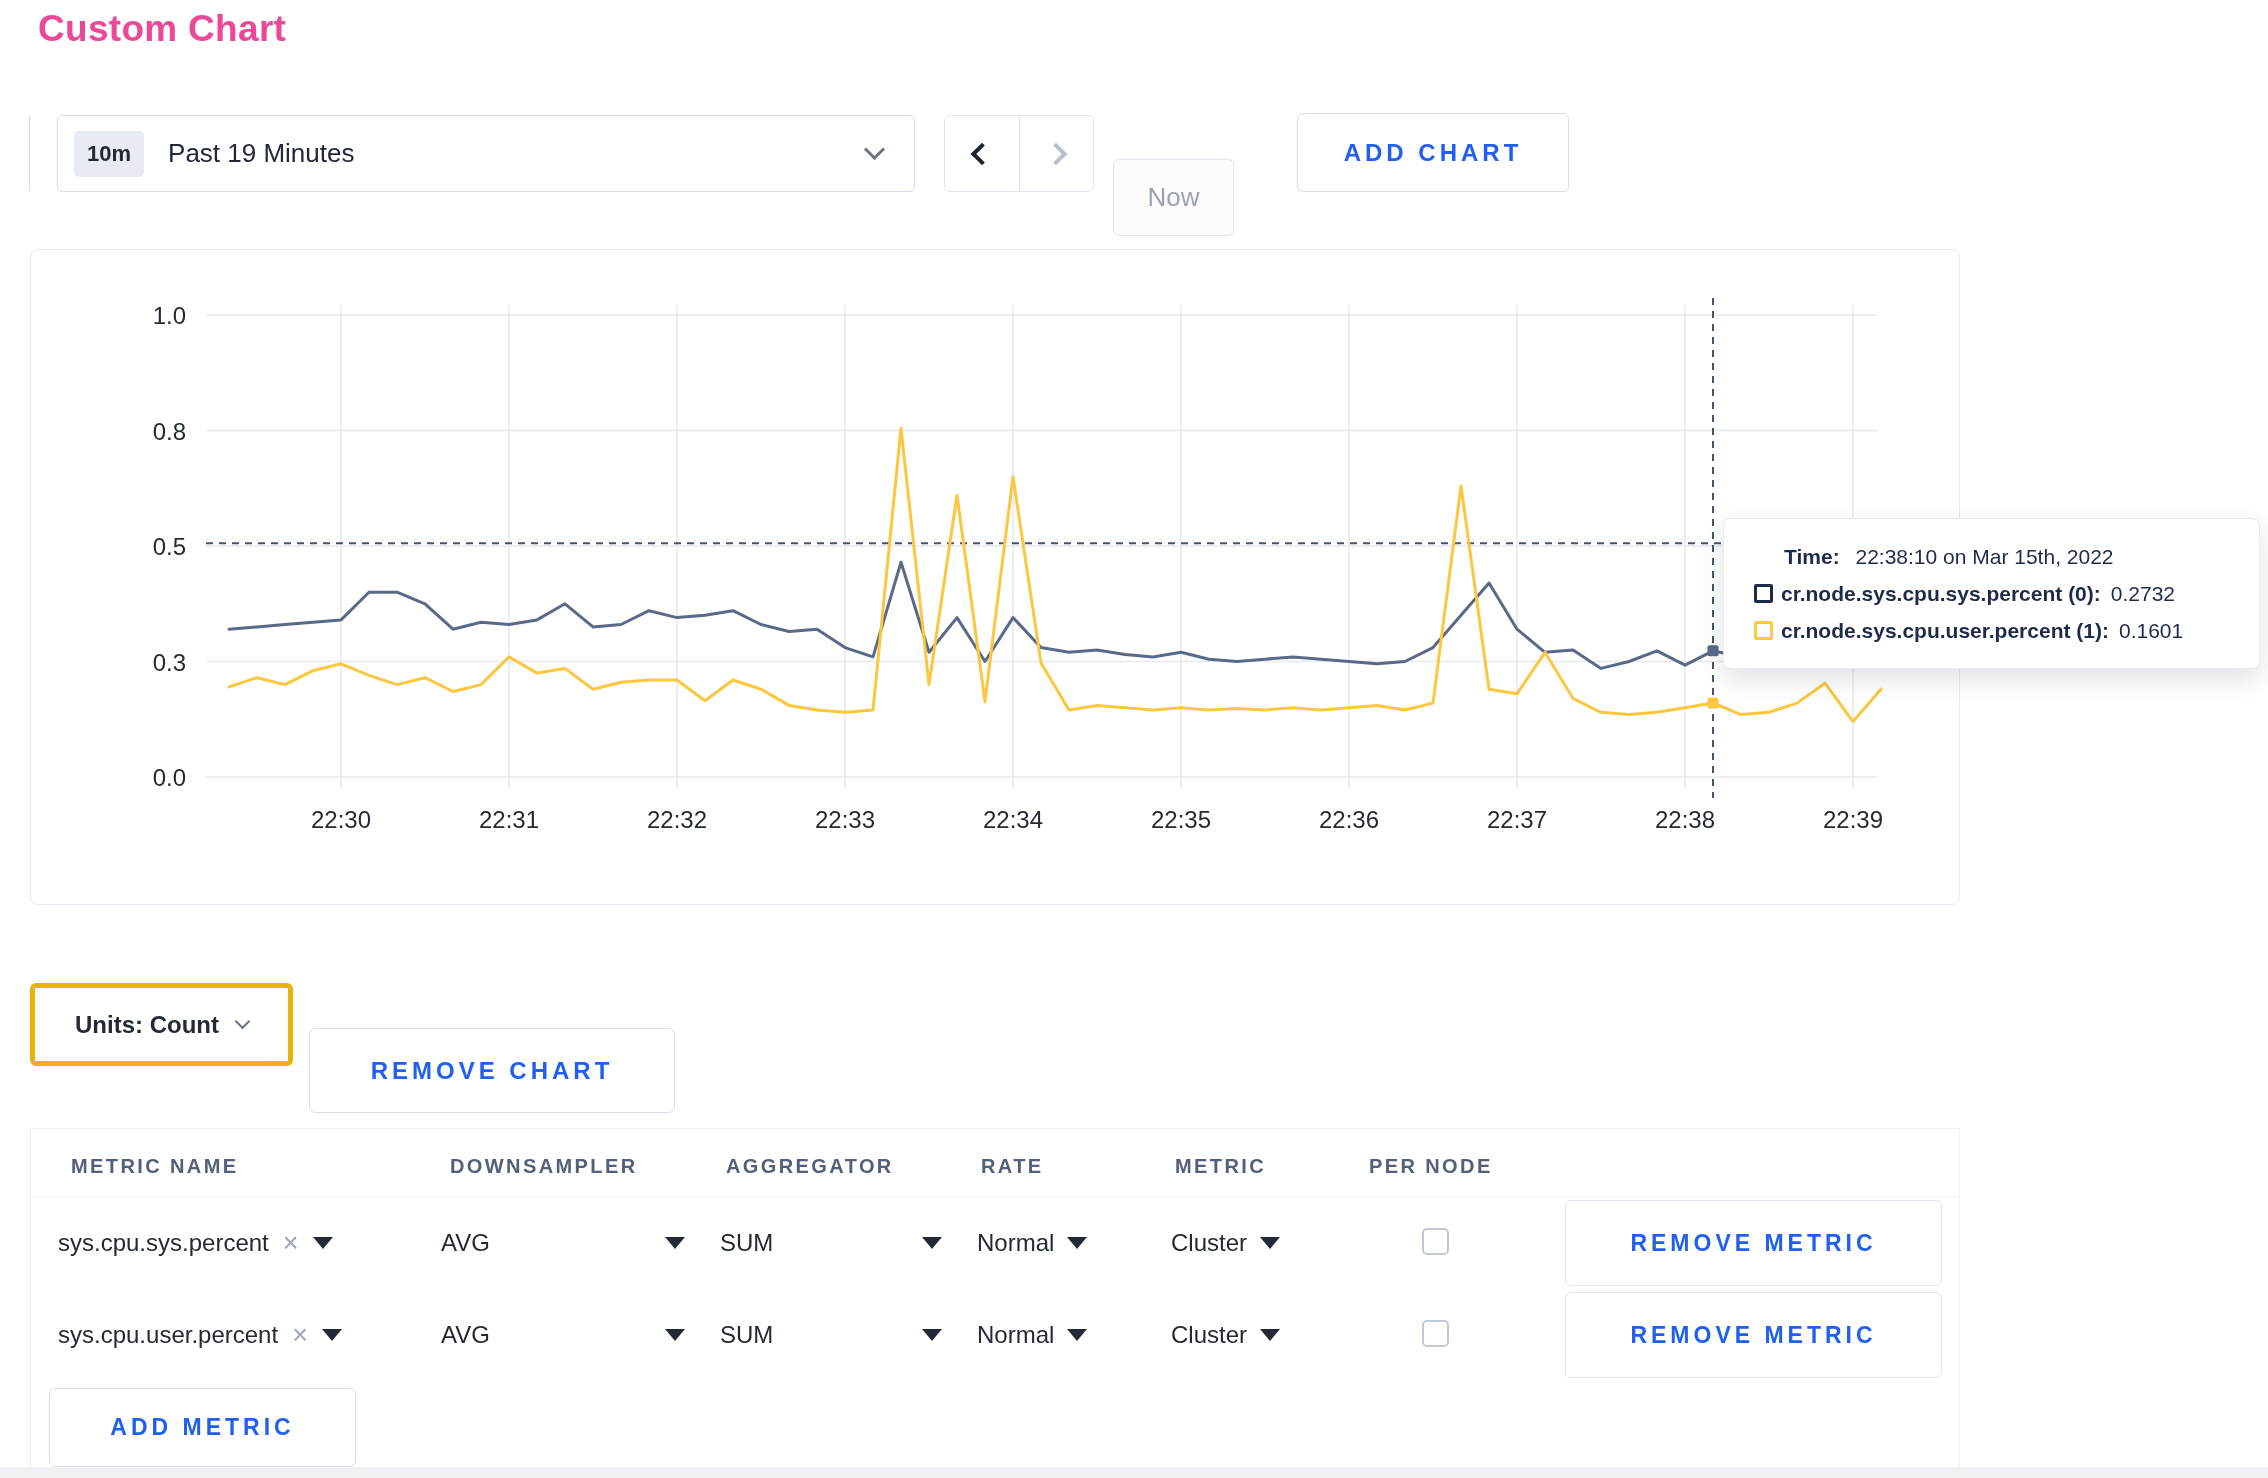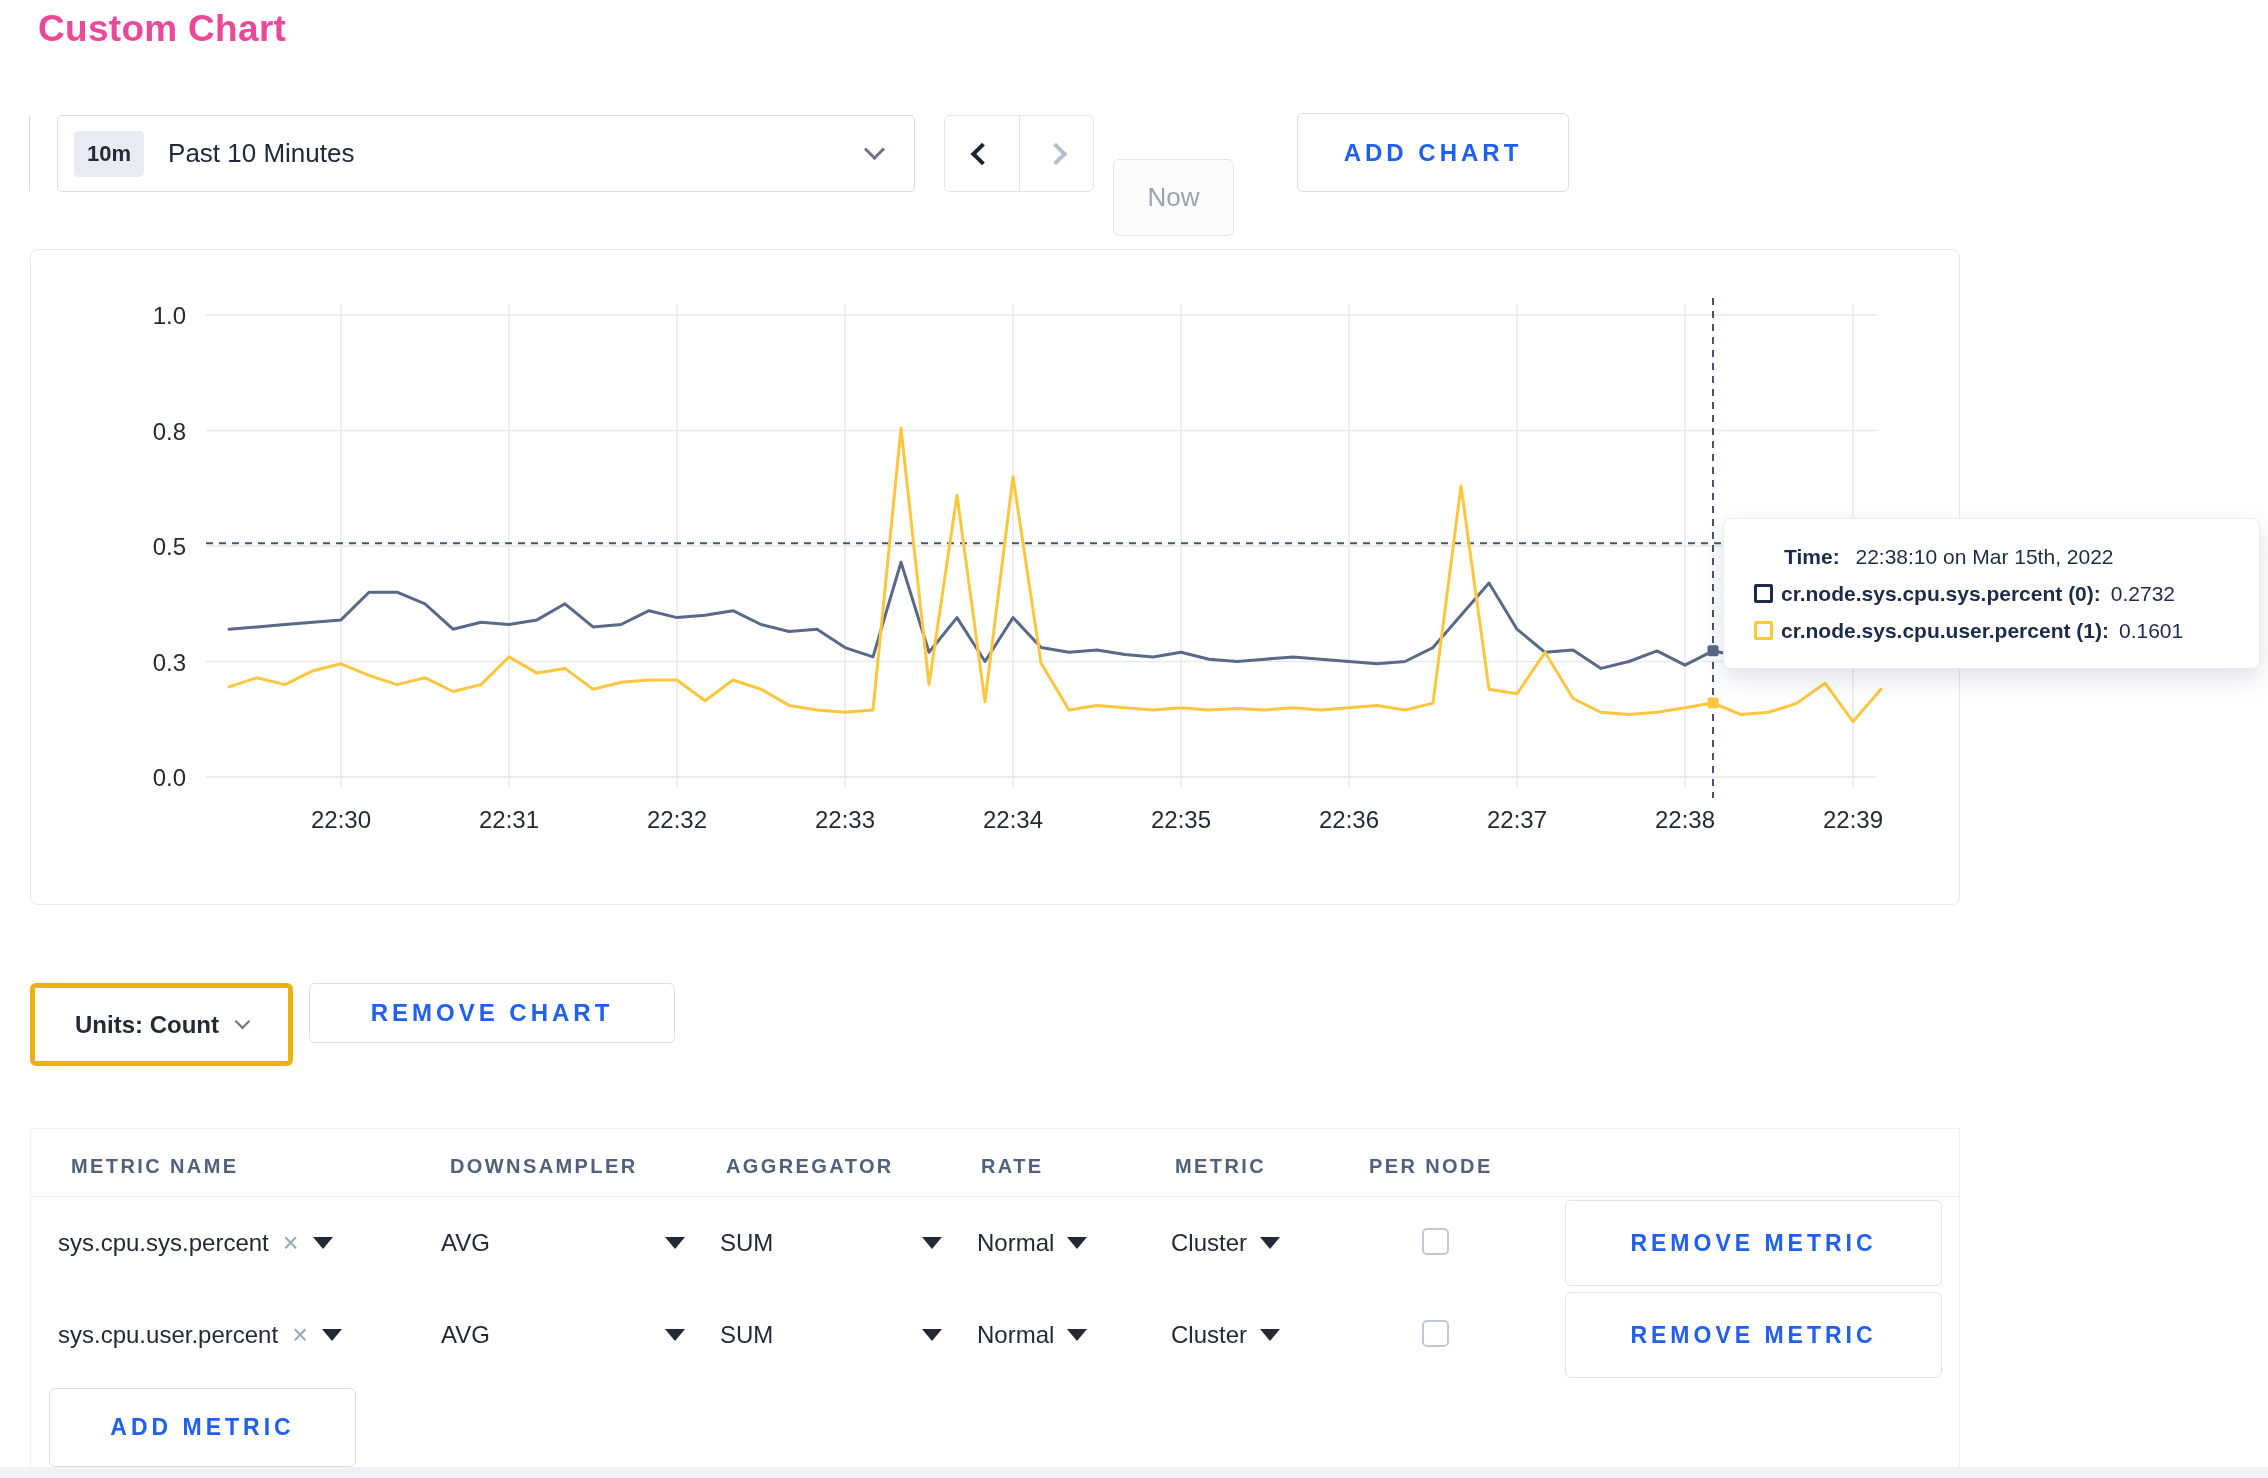--- a/index.html
+++ b/index.html
@@ -48,21 +48,21 @@
   .tt-time { margin-left:60px; font-size:21px; color:#1d2b4a; }
   .tt-row { display:flex; align-items:center; margin-left:30px; font-size:21px; color:#1d2b4a; }
   .tt-sq { width:19px; height:19px; border:3px solid #1d2b4a; border-radius:2px; margin-right:8px; background:#fff; flex:none; }
   .tt-label { font-weight:700; margin-right:10px; white-space:nowrap; }
   .tt-val { font-weight:400; }
 
   
   .units-select { position:absolute; left:30px; top:983px; width:263px; height:83px; background:#fff; border:5px solid #eab308; border-radius:6px;
     display:flex; align-items:center; justify-content:center; gap:18px; font-weight:700; font-size:24px; cursor:pointer; }
   .units-select .chev { width:11px; height:11px; border-width:2.5px; margin-top:-6px; }
-  .remove-chart-btn { position:absolute; left:309px; top:983px; width:366px; height:60px; font-size:24px; }
+  .remove-chart-btn { position:absolute; left:309px; top:1028px; width:366px; height:85px; font-size:24px; }
 
   
   .table-card { position:absolute; left:30px; top:1128px; width:1930px; height:339px; background:#fff; border:1px solid #eef0f5; border-bottom:0; }
   .thead { position:absolute; left:0; top:0; width:100%; height:68px; border-bottom:1px solid #f0f2f6; background:#fff; }
   .th { position:absolute; top:26px; font-size:20px; font-weight:700; color:#53607c; letter-spacing:2.4px; white-space:nowrap; }
   .th-0 { left:40px; } .th-1 { left:419px; } .th-2 { left:695px; } .th-3 { left:950px; } .th-4 { left:1144px; } .th-5 { left:1338px; }
   .trow { position:absolute; left:0; width:100%; height:86px; }
   .trow-0 { top:71px; } .trow-1 { top:163px; }
   .cell { position:absolute; top:0; height:100%; display:flex; align-items:center; font-size:24px; color:#242a35; }
   .cell-name { left:27px; gap:14px; cursor:pointer; }
@@ -82,21 +82,21 @@
 <body>
 
 <div class="root">
 
   <h1 class="page-title">Custom Chart</h1>
 
   <div class="toolbar-divider"></div>
 
   <div class="time-select">
     <span class="time-badge">10m</span>
-    <span class="time-label">Past 10 Minutes</span>
+    <span class="time-label">Past 19 Minutes</span>
     <span class="chev"></span>
   </div>
 
   <div class="nav-group">
     <button class="nav-btn">
         <span class="chev-left"></span>
       </button>
     <button class="nav-btn">
         <span class="chev-right"></span>
       </button>

